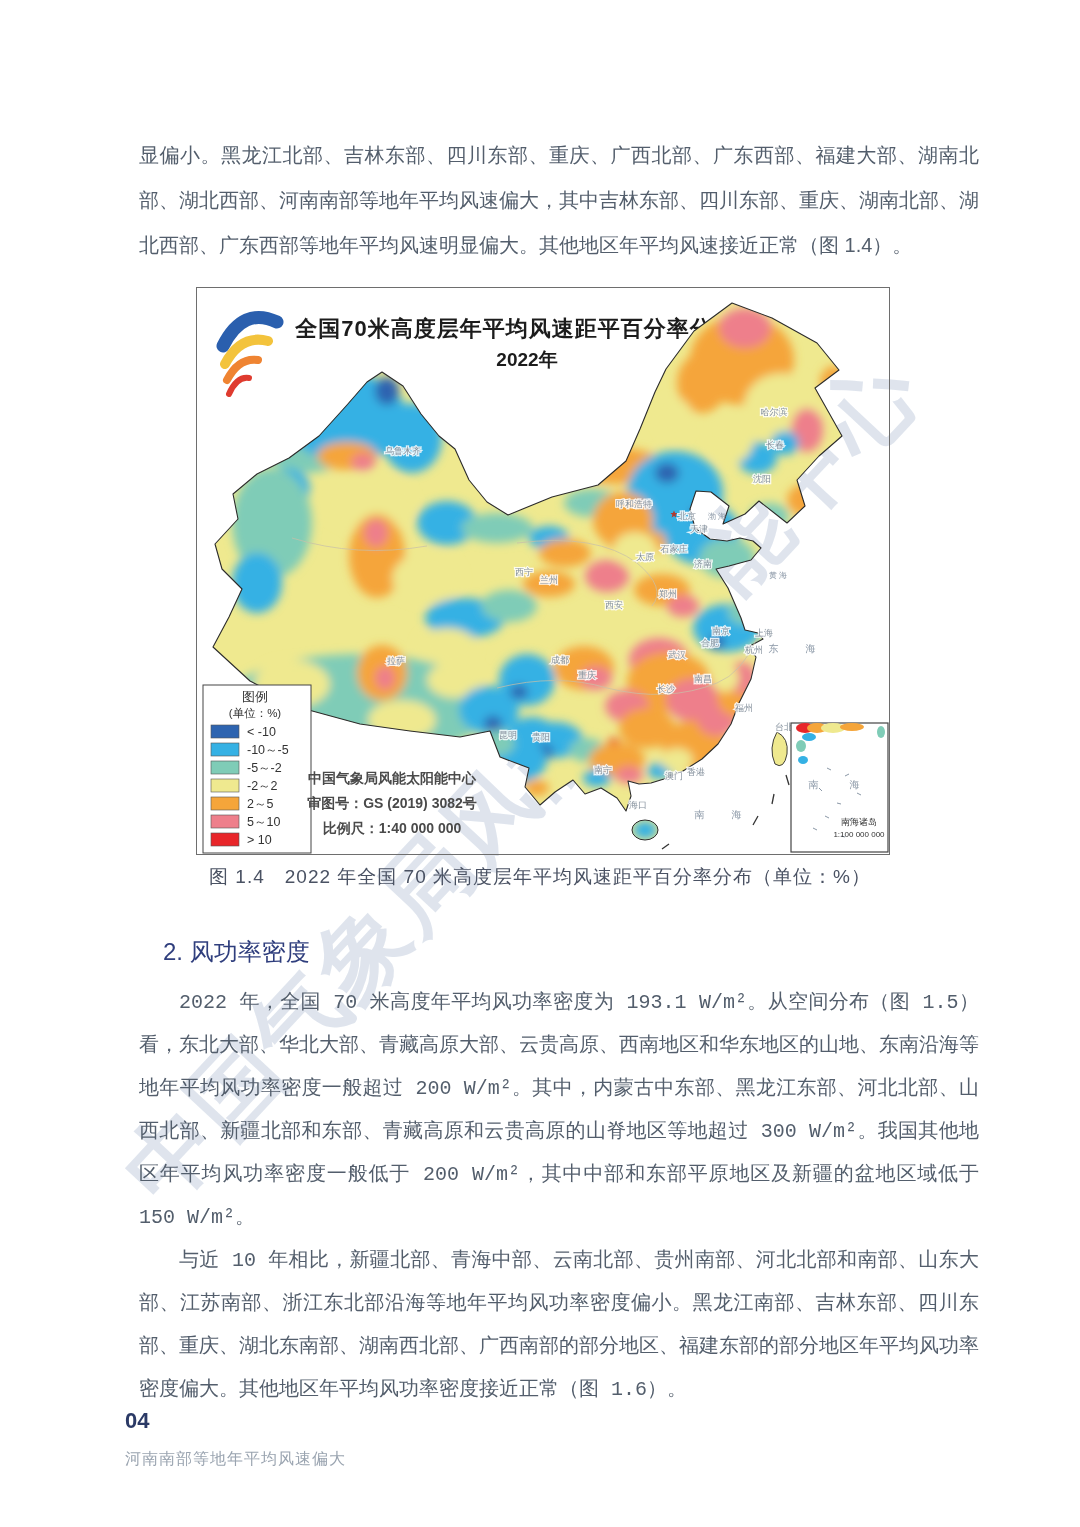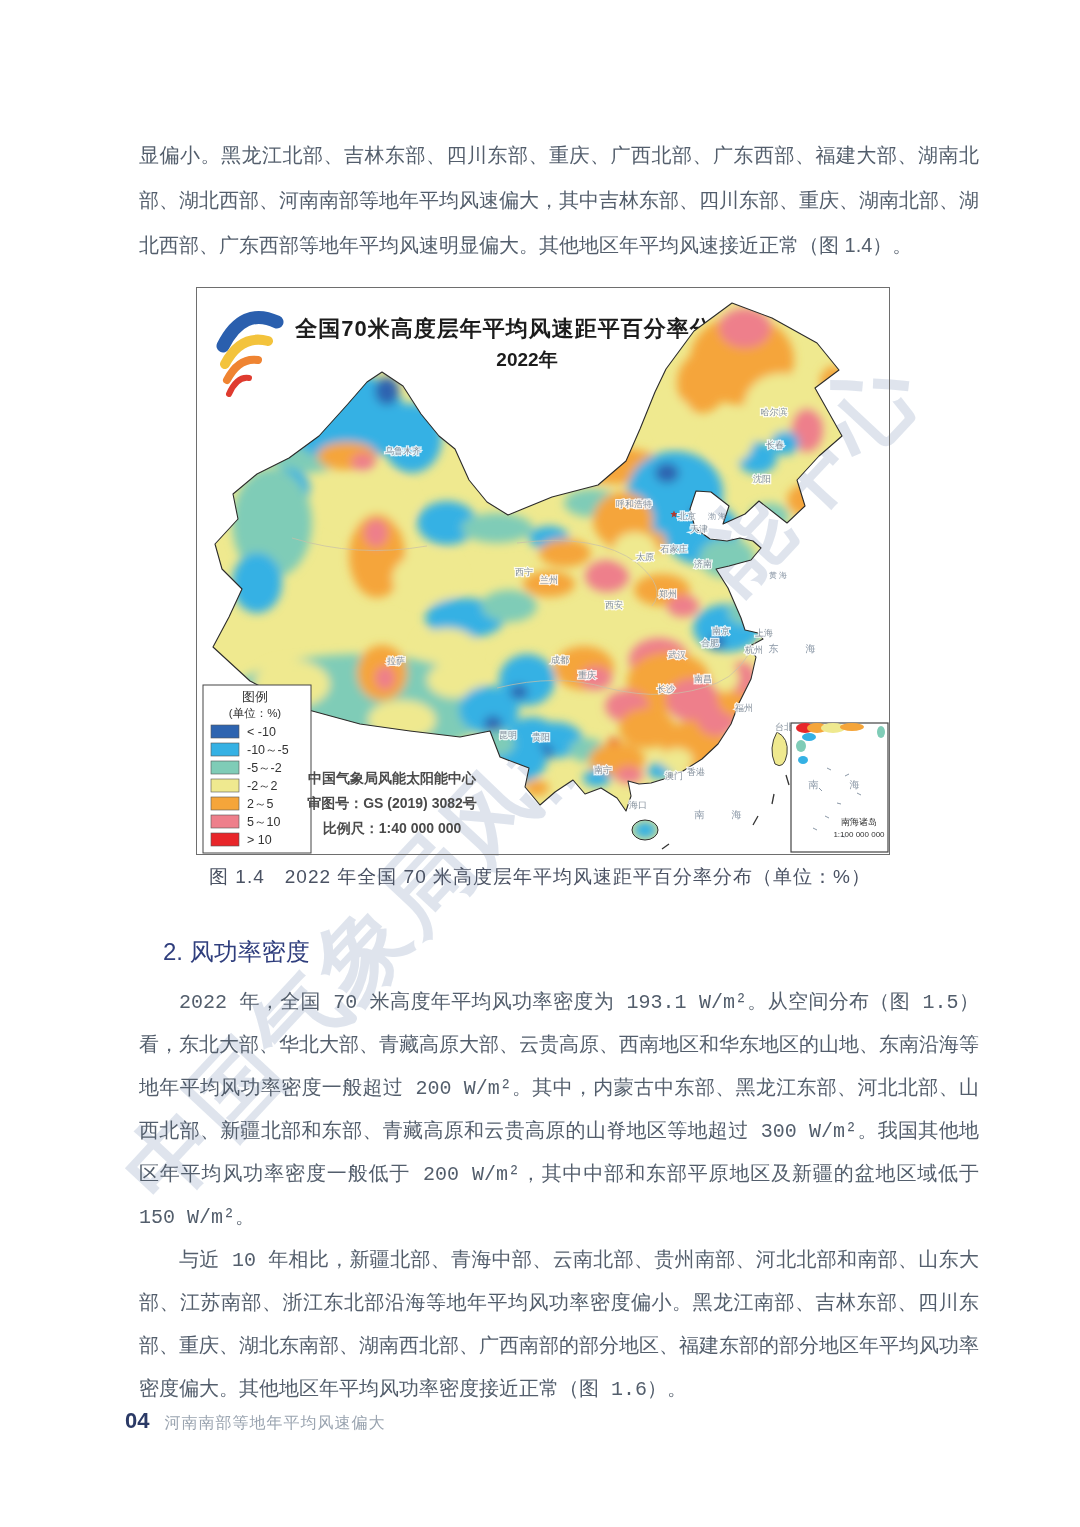--- a/index.html
+++ b/index.html
@@ -26,21 +26,21 @@
     border:1px solid #6e6e6e;background:transparent;
   }
   #figure-caption{
     left:0;top:864px;width:1080px;text-align:center;
     font-size:19px;color:#4a5263;letter-spacing:1px;
   }
   #section-heading{
     left:163px;top:936px;font-size:24px;font-weight:400;color:#2f3e7d;
   }
   #body-paras{top:981px;}
-  #footer{left:125px;top:1408px;display:flex;align-items:baseline;gap:15px;}
+  #footer{left:125px;top:1408px;display:flex;align-items:baseline;gap:15px;flex-direction:column;}
   #footer .pagenum{font-size:22px;font-weight:700;color:#2b3a66;}
   #footer .booktitle{font-size:16px;color:#9aa4b0;letter-spacing:1px;}
 
   
   text.map-title{font-size:22px;font-weight:600;fill:#1c1c1c;letter-spacing:1px;}
   text.map-year{font-size:19px;font-weight:600;fill:#1c1c1c;}
   text.city{font-size:9px;fill:#84909c;stroke:rgba(255,255,255,.85);stroke-width:2.4px;
             paint-order:stroke;text-anchor:middle;}
   text.sea{font-size:10px;fill:#8a97a6;text-anchor:middle;letter-spacing:12px;}
   text.sea-small{font-size:8px;fill:#8a97a6;text-anchor:middle;letter-spacing:2px;}

